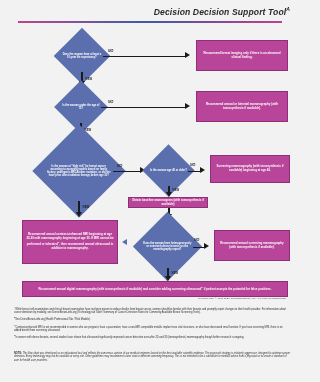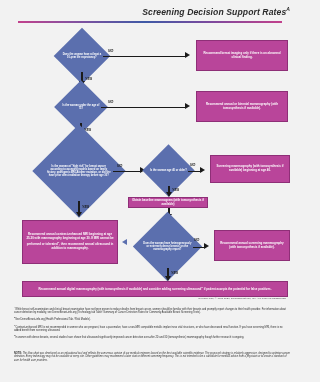--- a/index.html
+++ b/index.html
@@ -102,21 +102,21 @@
     font-size:2.55px;line-height:1.3;color:#2e2e2e;font-style:italic;
   }
   .note b{font-style:normal;}
 </style>
 </head>
 <body>
 
 <div id="root">
 
   <div class="header-title">
-    <span>Screening Decision Support Rates</span><sup>A</sup>
+    <span>Decision Decision Support Tool</span><sup>A</sup>
   </div>
   <div class="header-rule"></div>
 
   <div class="diamond" style="left:62px;top:36px;width:40px;height:40px;">
     <span class="dtext">Does the woman have at least a 10-year life expectancy?</span>
   </div>
 
   <div class="line-h" style="left:103px;top:55.5px;width:83px;"></div>
   <div class="arrow-r" style="left:185px;top:52.4px;"></div>
   <div class="lbl" style="left:108px;top:49px;">NO</div>

